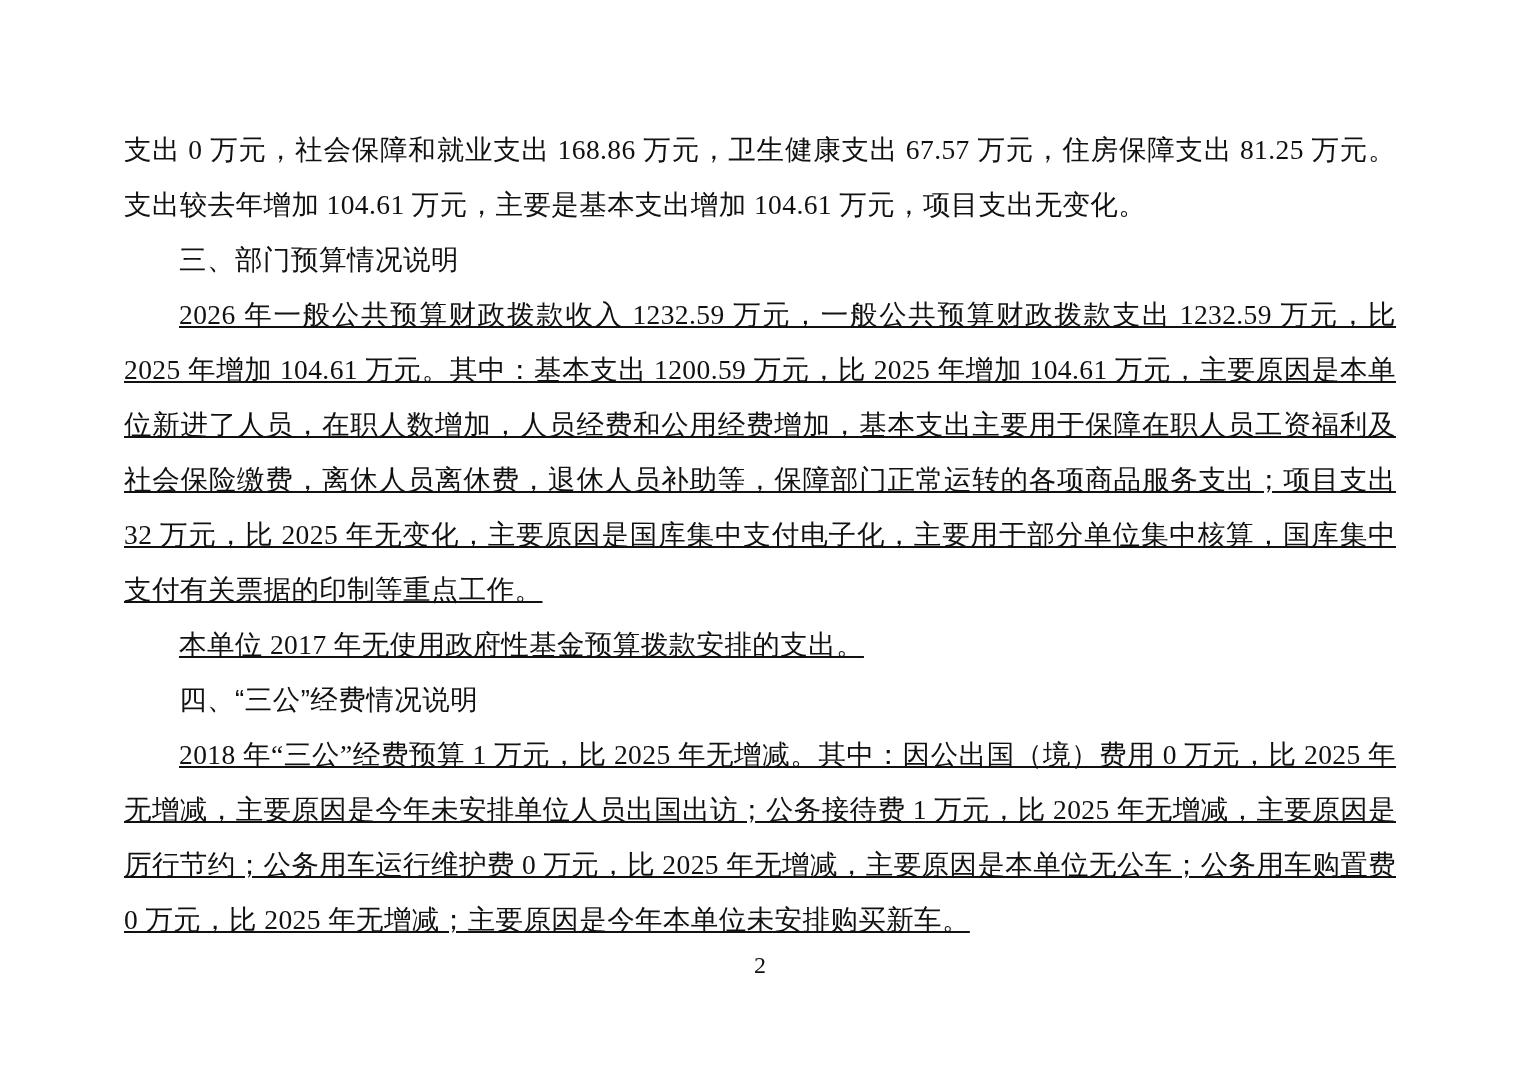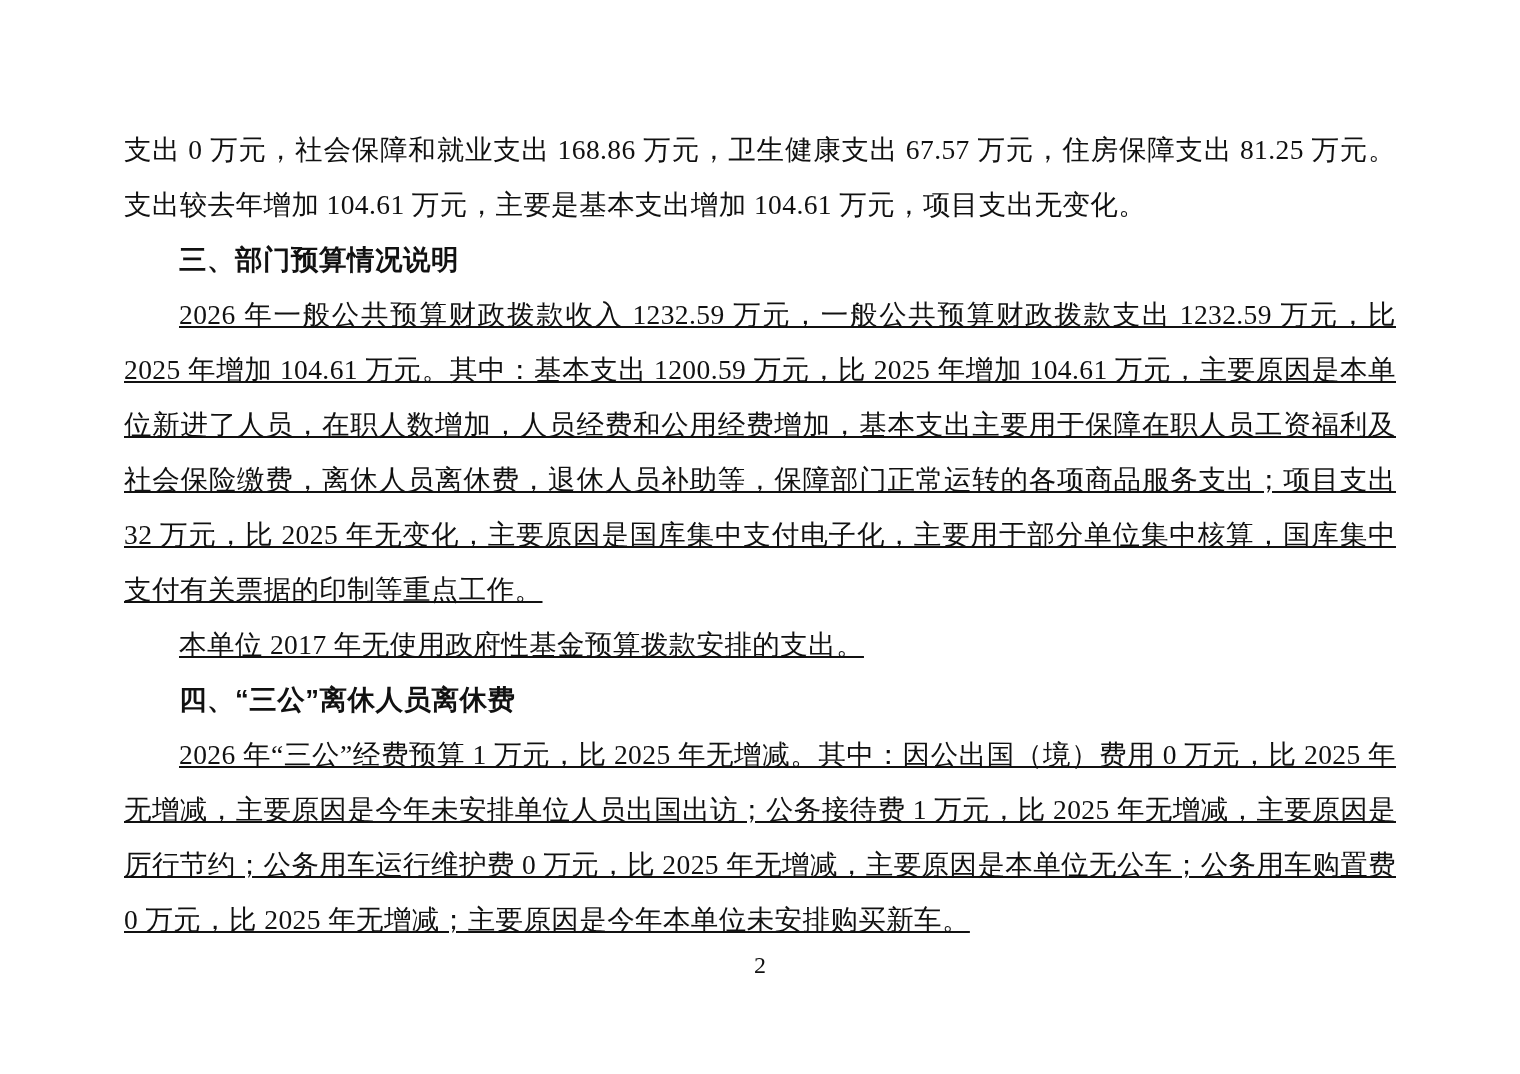--- a/index.html
+++ b/index.html
@@ -32,21 +32,21 @@
     letter-spacing: 0.4px;
   }
   p.indent {
     text-indent: 2em;
     text-decoration: underline;
   }
   h2 {
     margin: 0;
     font-size: 27.5px;
     line-height: 55px;
-    font-weight: bold;
+    font-weight: normal;
     text-indent: 2em;
     font-family: "Liberation Sans", "DejaVu Sans", sans-serif;
     letter-spacing: 0.5px;
   }
   .para-block {
     margin-bottom: 0px;
   }
   .page-number {
     position: absolute;
     left: 0;
@@ -65,20 +65,20 @@
   <div class="content">
 
     <p class="para-block">支出 0 万元，社会保障和就业支出 168.86 万元，卫生健康支出 67.57 万元，住房保障支出 81.25 万元。支出较去年增加 104.61 万元，主要是基本支出增加 104.61 万元，项目支出无变化。</p>
 
     <h2>三、部门预算情况说明</h2>
 
     <p class="indent para-block">2026 年一般公共预算财政拨款收入 1232.59 万元，一般公共预算财政拨款支出 1232.59 万元，比 2025 年增加 104.61 万元。其中：基本支出 1200.59 万元，比 2025 年增加 104.61 万元，主要原因是本单位新进了人员，在职人数增加，人员经费和公用经费增加，基本支出主要用于保障在职人员工资福利及社会保险缴费，离休人员离休费，退休人员补助等，保障部门正常运转的各项商品服务支出；项目支出 32 万元，比 2025 年无变化，主要原因是国库集中支付电子化，主要用于部分单位集中核算，国库集中支付有关票据的印制等重点工作。</p>
 
     <p class="indent para-block">本单位 2017 年无使用政府性基金预算拨款安排的支出。</p>
 
-    <h2>四、“三公”离休人员离休费</h2>
+    <h2>四、“三公”经费情况说明</h2>
 
-    <p class="indent para-block">2026 年“三公”经费预算 1 万元，比 2025 年无增减。其中：因公出国（境）费用 0 万元，比 2025 年无增减，主要原因是今年未安排单位人员出国出访；公务接待费 1 万元，比 2025 年无增减，主要原因是厉行节约；公务用车运行维护费 0 万元，比 2025 年无增减，主要原因是本单位无公车；公务用车购置费 0 万元，比 2025 年无增减；主要原因是今年本单位未安排购买新车。</p>
+    <p class="indent para-block">2018 年“三公”经费预算 1 万元，比 2025 年无增减。其中：因公出国（境）费用 0 万元，比 2025 年无增减，主要原因是今年未安排单位人员出国出访；公务接待费 1 万元，比 2025 年无增减，主要原因是厉行节约；公务用车运行维护费 0 万元，比 2025 年无增减，主要原因是本单位无公车；公务用车购置费 0 万元，比 2025 年无增减；主要原因是今年本单位未安排购买新车。</p>
 
   </div>
 
   <div class="page-number">2</div>
 </div>
 
 </body></html>

